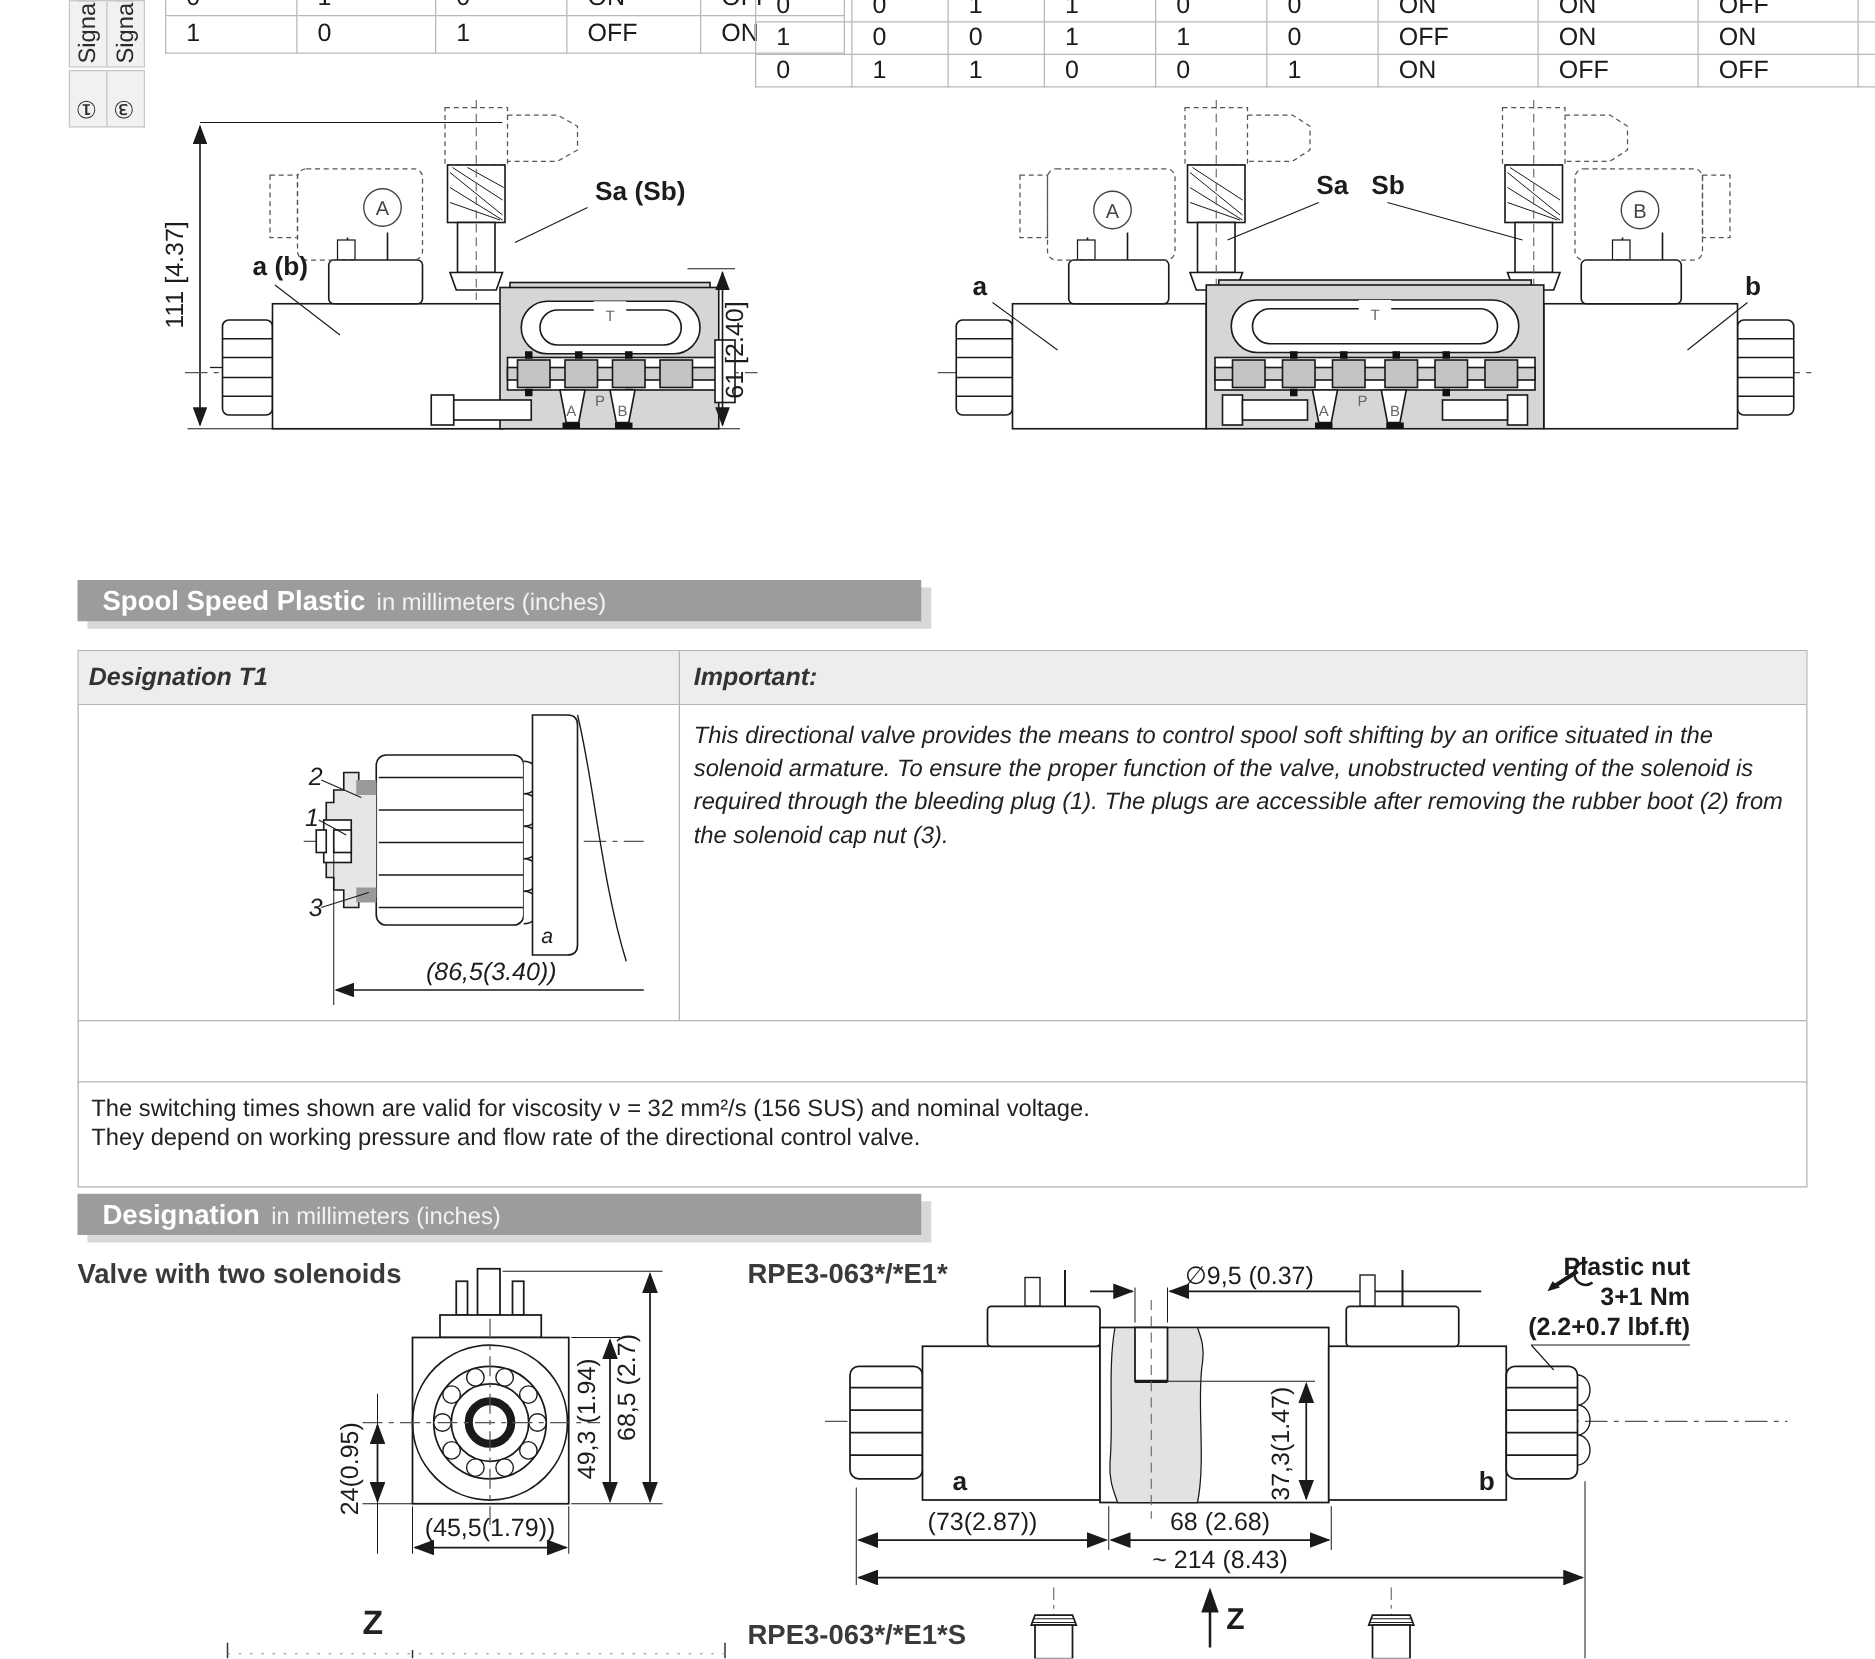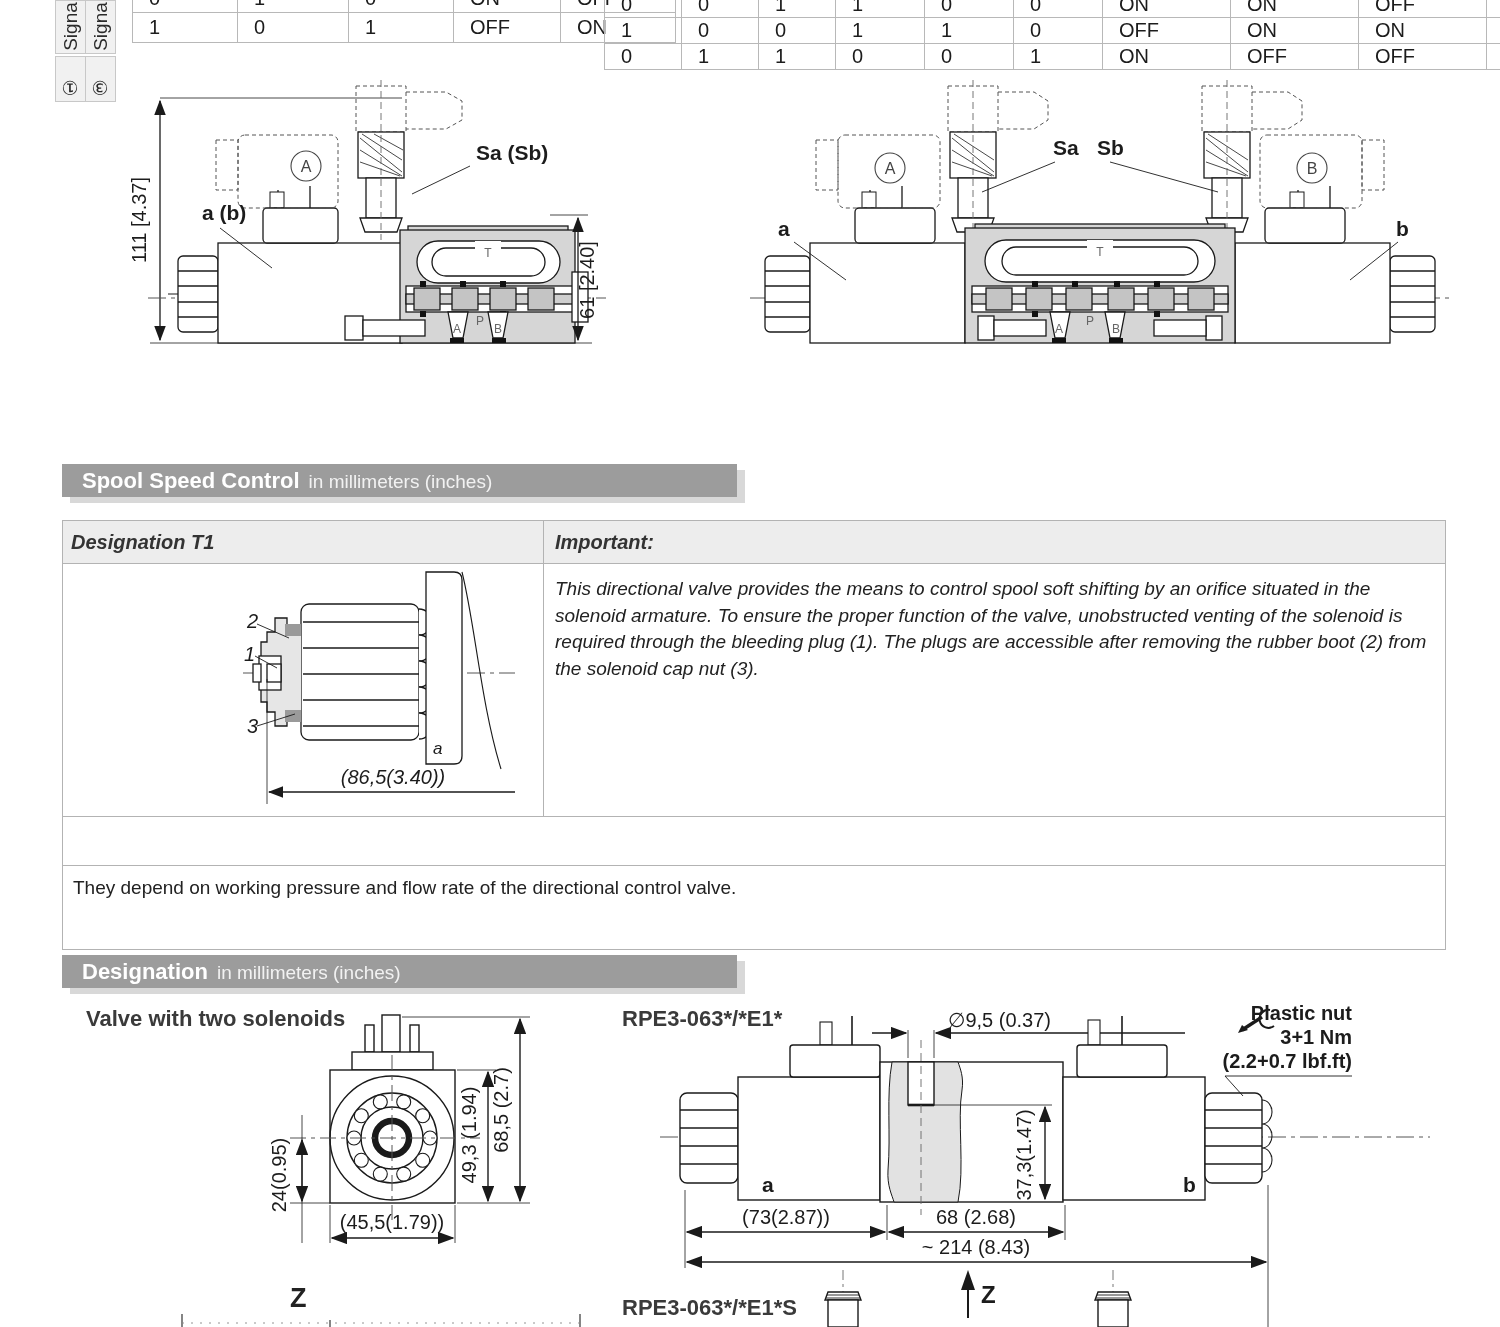--- a/index.html
+++ b/index.html
@@ -34,21 +34,21 @@
   .hr{padding-left:11px;}
   .graybg{background:#ededed;}
   .sbody{height:252px;}
   .body-text{font-size:19px;line-height:26.5px;color:#222;padding:12px 16px 0 11px;}
   .sswitch{height:50px;}
   .swc{display:flex;align-items:center;font-size:20px;}
   .note-box{position:absolute;left:62px;top:865px;width:1384px;height:85px;border:1px solid #b3b3b3;
             box-sizing:border-box;background:#fff;font-size:19px;line-height:23px;color:#222;
             padding:10px 14px 0 10px;}
 
-  .h-bold{position:absolute;font-weight:bold;font-size:22px;color:#3a3a3a;margin-left:24px;}
+  .h-bold{position:absolute;font-weight:bold;font-size:22px;color:#3a3a3a;}
   .lbl-z{position:absolute;font-weight:600;font-size:27px;color:#222;}
   svg text{font-family:"Liberation Sans",sans-serif;fill:#1c1c1c;}
   .dimtxt{font-size:20px;}
   .biglbl{font-size:21px;font-weight:600;}
   .smlbl{font-size:12px;fill:#666;}
 </style>
 </head>
 <body>
 
 <div class="page">
@@ -314,21 +314,21 @@
     <text x="562" y="94" text-anchor="middle" style="font-size:16px;fill:#444;">B</text>
     <text x="303" y="75" class="biglbl">Sa</text>
     <text x="347" y="75" class="biglbl">Sb</text>
     <text x="350" y="176" class="smlbl" text-anchor="middle">T</text>
     <text x="340" y="245" class="smlbl" text-anchor="middle">P</text>
     <text x="309" y="253" class="smlbl" text-anchor="middle">A</text>
     <text x="366" y="253" class="smlbl" text-anchor="middle">B</text>
   </svg>
 
   <div class="secbar" style="top:464px;">
-    <span class="t1">Spool Speed Control</span>
+    <span class="t1">Spool Speed Plastic</span>
     <span class="t2">in millimeters (inches)</span>
   </div>
 
   <div class="spec-table">
     <div class="srow">
       <div class="cell cl hdr hl graybg">Designation T1</div>
       <div class="cell cr hdr hr graybg">Important:</div>
     </div>
     <div class="srow sbody">
       <div class="cell cl">
@@ -378,20 +378,21 @@
           <text x="330" y="220" text-anchor="middle" class="dimtxt">(86,5(3.40))</text>
         </svg>
       </div>
       <div class="cell cr body-text">This directional valve provides the means to control spool soft shifting by an orifice situated in the solenoid armature. To ensure the proper function of the valve, unobstructed venting of the solenoid is required through the bleeding plug (1). The plugs are accessible after removing the rubber boot (2) from the solenoid cap nut (3).</div>
     </div>
     <div class="srow sswitch">
     </div>
   </div>
 
   <div class="note-box">
+    <div>The switching times shown are valid for viscosity ν = 32 mm²/s (156 SUS) and nominal voltage.</div>
     <div>They depend on working pressure and flow rate of the directional control valve.</div>
   </div>
 
   <div class="secbar" style="top:955px;">
     <span class="t1">Designation</span>
     <span class="t2">in millimeters (inches)</span>
   </div>
 
   <div class="h-bold" style="left:62px;top:1006px;">Valve with two solenoids</div>
   <div class="h-bold" style="left:598px;top:1006px;">RPE3-063*/*E1*</div>

